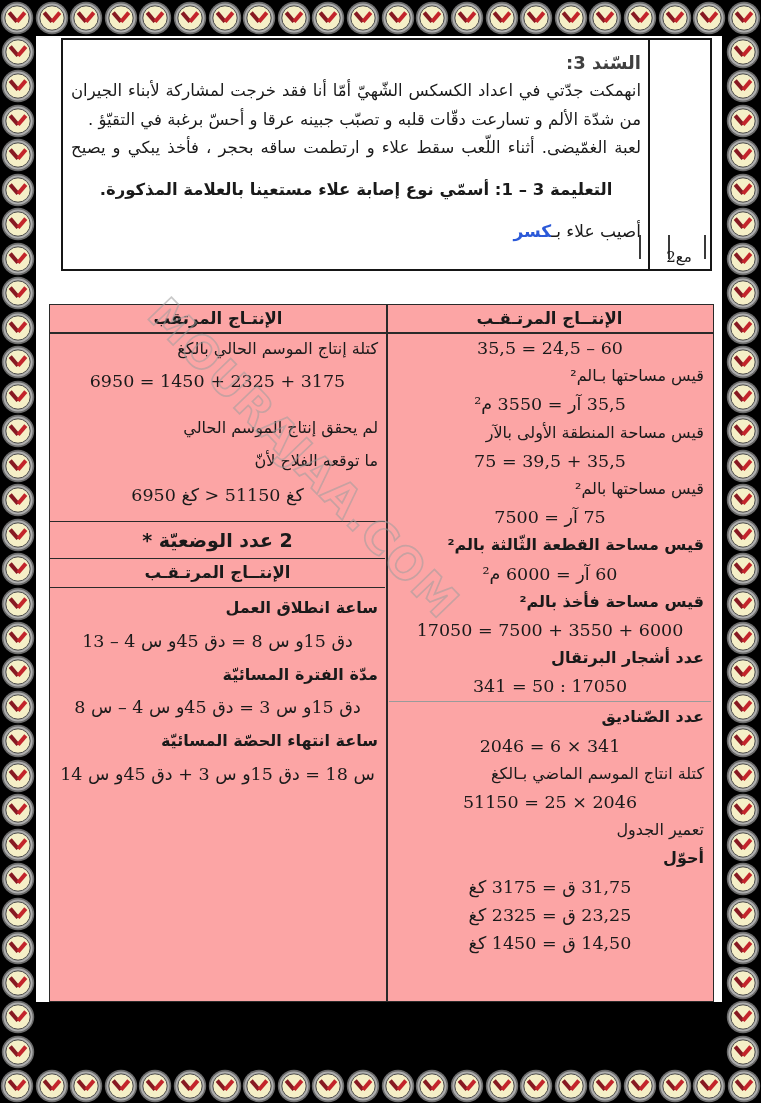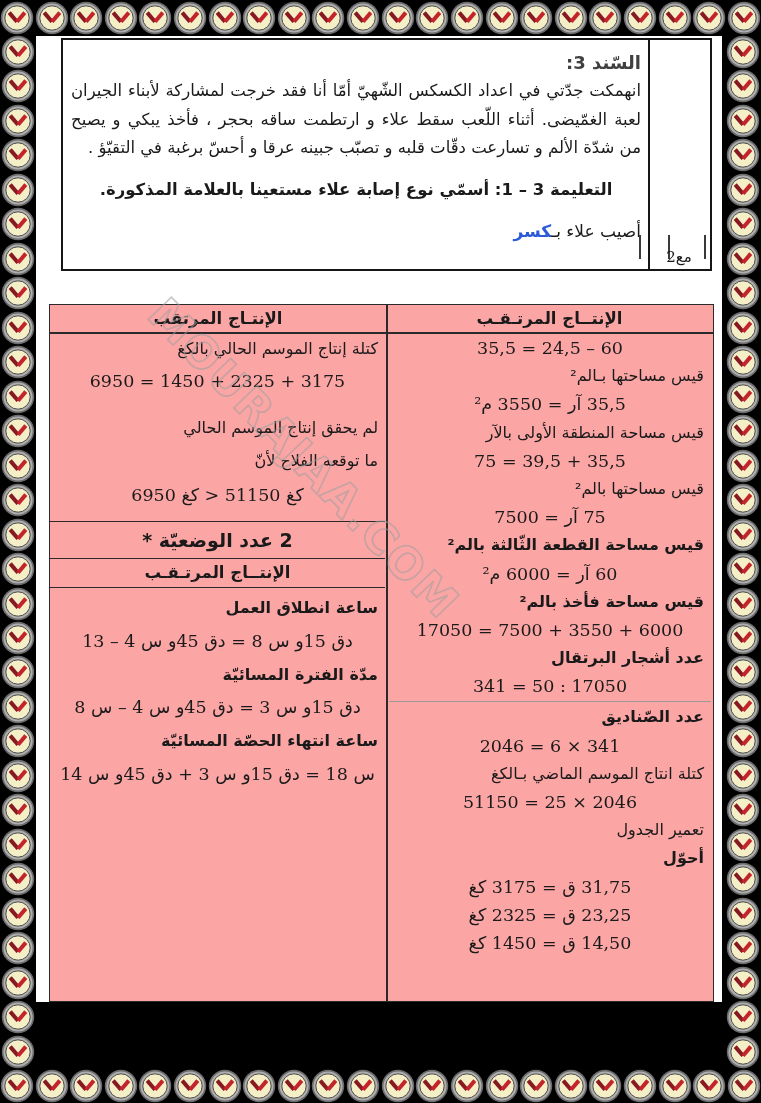--- a/index.html
+++ b/index.html
@@ -802,22 +802,22 @@
     </svg>
   </div>
 
 <div id="watermark">MOURAJAA.COM</div>
 
 <div id="topbox">
   <div id="tb-content">
     <div id="tb-heading" style="color:#404040">السّند 3:</div>
     <div id="tb-paragraph">
       <div class="tb-line">انهمكت جدّتي في اعداد الكسكس الشّهيّ أمّا أنا فقد خرجت لمشاركة لأبناء الجيران</div>
+      <div class="tb-line last">من شدّة الألم و تسارعت دقّات قلبه و تصبّب جبينه عرقا و أحسّ برغبة في التقيّؤ .</div>
       <div class="tb-line">لعبة الغمّيضى. أثناء اللّعب سقط علاء و ارتطمت ساقه بحجر ، فأخذ يبكي و يصيح</div>
-      <div class="tb-line last">من شدّة الألم و تسارعت دقّات قلبه و تصبّب جبينه عرقا و أحسّ برغبة في التقيّؤ .</div>
     </div>
     <div id="tb-instruction">التعليمة 3 – 1: أسمّي نوع إصابة علاء مستعينا بالعلامة المذكورة.</div>
     <div id="tb-answer"><span>أصيب علاء بـ</span><span style="color:#2b59d8;font-weight:bold">كسر</span></div>
   </div>
   <div id="tb-divider"></div>
   <div class="tick" style="left:576px;top:195px"></div>
   <div class="tick" style="left:605px;top:195px"></div>
   <div class="tick" style="left:641px;top:195px"></div>
   <div id="tb-note">مع2</div>
 </div>

